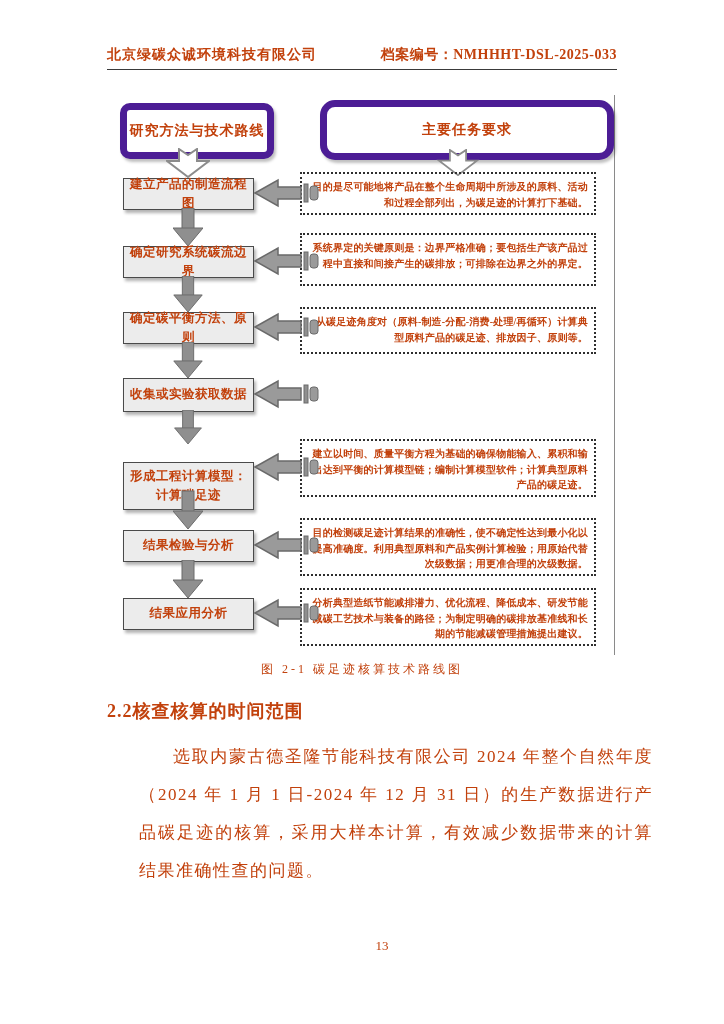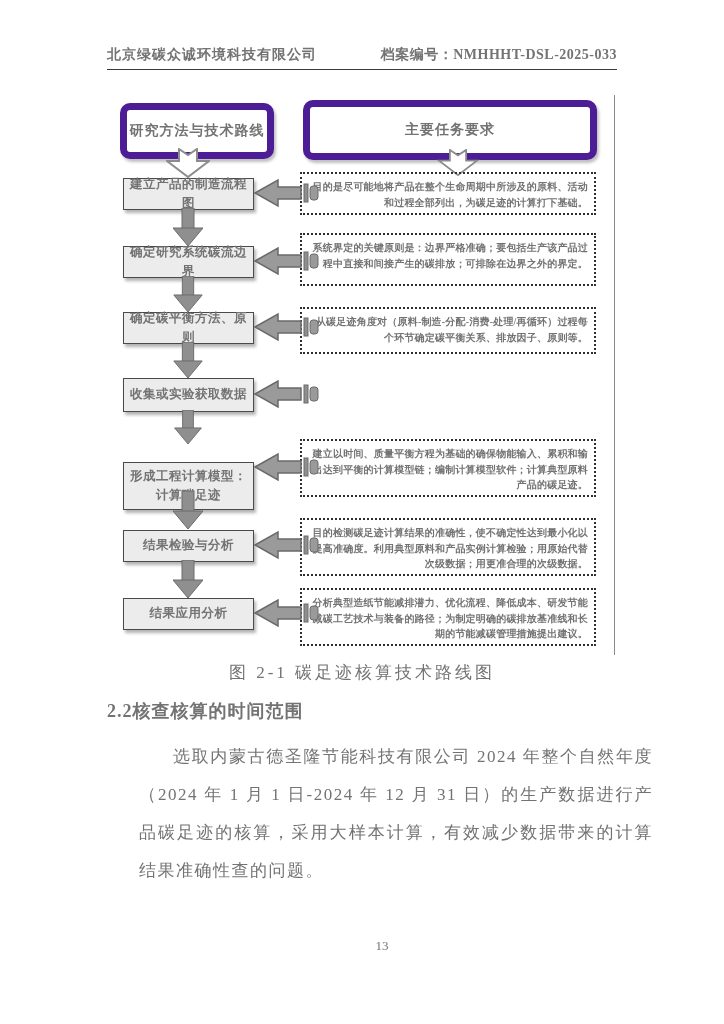--- a/index.html
+++ b/index.html
@@ -2,21 +2,21 @@
 <html><head>
 <meta charset="utf-8">
 <style>
   html,body{margin:0;padding:0;background:#9b9b9b;}
   .page{
     position:relative;
     width:724px;height:1024px;
     margin:0 auto;
     background:#ffffff;
     font-family:"Liberation Serif","DejaVu Serif",serif;
-    color:#737373;
+    color:#c2410c;
     overflow:hidden;
   }
   
   .header{
     position:absolute;left:107px;top:46px;width:510px;
     display:flex;justify-content:space-between;align-items:flex-end;
     border-bottom:1.5px solid #3a3a3a;
     padding-bottom:5px;
     font-size:14px;font-weight:bold;letter-spacing:1px;
   }
@@ -25,21 +25,21 @@
   .flowchart{position:absolute;left:115px;top:95px;width:502px;height:562px;}
   .vline{position:absolute;left:499px;top:0;width:0;height:560px;border-right:1.5px solid #8a8a8a;}
   .hdr-box{
     position:absolute;
     background:#fff;border:7px solid #4c1d95;border-radius:10px;
     display:flex;align-items:center;justify-content:center;
     font-weight:bold;font-size:14px;letter-spacing:1px;
     box-shadow:2px 3px 3px rgba(0,0,0,.25);
   }
   .left-hdr{left:5px;top:8px;width:140px;height:42px;}
-  .right-hdr{left:188px;top:5px;width:280px;height:46px;}
+  .right-hdr{left:205px;top:5px;width:280px;height:46px;border-radius:15px;}
   .step-box{
     position:absolute;left:8px;width:129px;
     background:#ececec;border:1.2px solid #4a4a4a;
     display:flex;align-items:center;justify-content:center;
     font-weight:bold;font-size:12.5px;letter-spacing:0.5px;
     box-shadow:2px 3px 3px rgba(0,0,0,.3);
     text-align:center;
   }
   .step-box span{white-space:pre-line;line-height:1.55;}
   .dotted-box{
@@ -47,21 +47,21 @@
     border:2px dotted #2e2e2e;
     padding:5px 6px 2px 8px;
     font-size:10px;font-weight:600;line-height:1.55;
     letter-spacing:0.2px;
     text-align:right;
   }
   .arrow-svg{position:absolute;}
   
   .caption{
     position:absolute;left:107px;width:510px;top:661px;
-    text-align:center;font-size:17px;letter-spacing:3px;
+    text-align:center;font-size:12px;letter-spacing:3px;
   }
   .section-heading{
     position:absolute;left:107px;top:699px;
     font-size:18px;font-weight:bold;letter-spacing:1px;
   }
   .section-heading .num{}
   .paragraph{
     position:absolute;left:107px;width:514px;top:738px;
     font-size:17px;line-height:38px;
     text-align:justify;text-indent:2em;
@@ -118,21 +118,21 @@
       </div>
     <div class="step-box" style="top:435px;height:30px">
         <span>结果检验与分析</span>
       </div>
     <div class="step-box" style="top:503px;height:30px">
         <span>结果应用分析</span>
       </div>
 
     <div class="dotted-box" style="top:77px;min-height:32px"><span>目的是尽可能地将产品在整个生命周期中所涉及的原料、活动和过程全部列出，为碳足迹的计算打下基础。</span></div>
     <div class="dotted-box" style="top:138px;min-height:42px"><span>系统界定的关键原则是：边界严格准确；要包括生产该产品过程中直接和间接产生的碳排放；可排除在边界之外的界定。</span></div>
-    <div class="dotted-box" style="top:212px;min-height:36px"><span>从碳足迹角度对（原料-制造-分配-消费-处理/再循环）过程每个环节确定碳平衡关系、排放因子、原则等。</span></div>
+    <div class="dotted-box" style="top:212px;min-height:36px"><span>从碳足迹角度对（原料-制造-分配-消费-处理/再循环）计算典型原料产品的碳足迹、排放因子、原则等。</span></div>
     <div class="dotted-box" style="top:344px;min-height:44px"><span>建立以时间、质量平衡方程为基础的确保物能输入、累积和输出达到平衡的计算模型链；编制计算模型软件；计算典型原料产品的碳足迹。</span></div>
     <div class="dotted-box" style="top:423px;min-height:46px"><span>目的检测碳足迹计算结果的准确性，使不确定性达到最小化以提高准确度。利用典型原料和产品实例计算检验；用原始代替次级数据；用更准合理的次级数据。</span></div>
     <div class="dotted-box" style="top:493px;min-height:46px"><span>分析典型造纸节能减排潜力、优化流程、降低成本、研发节能减碳工艺技术与装备的路径；为制定明确的碳排放基准线和长期的节能减碳管理措施提出建议。</span></div>
 
     <svg class="arrow-svg" style="left:58px;top:113px" width="30" height="38" viewBox="0 0 30 38">
         <rect x="9" y="0" width="12" height="21" fill="#8f8f8f" stroke="#6a6a6a"></rect>
         <polygon points="0,20 30,20 15,38" fill="#8f8f8f" stroke="#6a6a6a"></polygon>
       </svg>
     <svg class="arrow-svg" style="left:58px;top:181px" width="30" height="36" viewBox="0 0 30 38">
         <rect x="9" y="0" width="12" height="21" fill="#8f8f8f" stroke="#6a6a6a"></rect>

